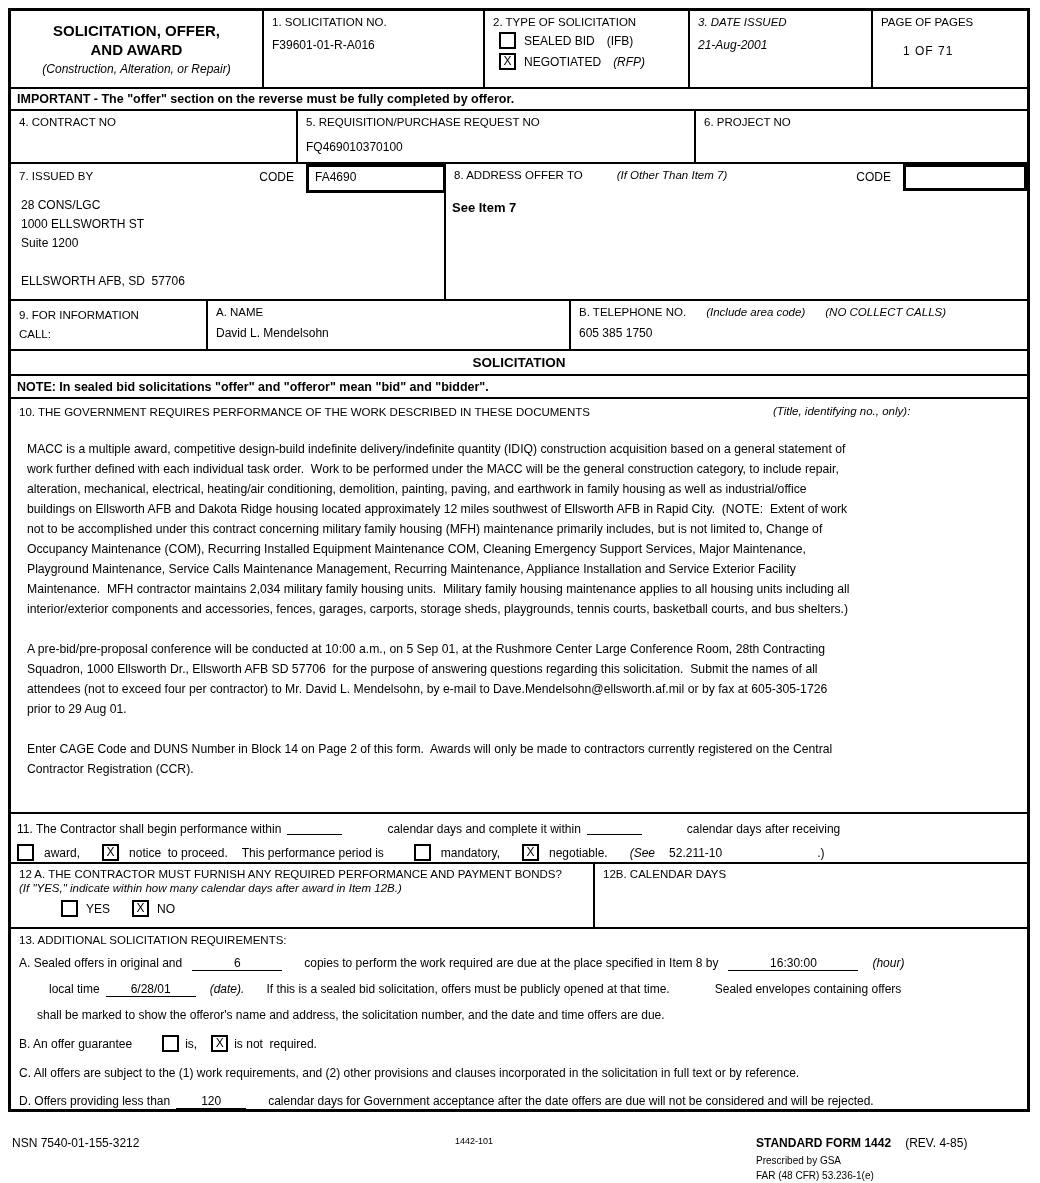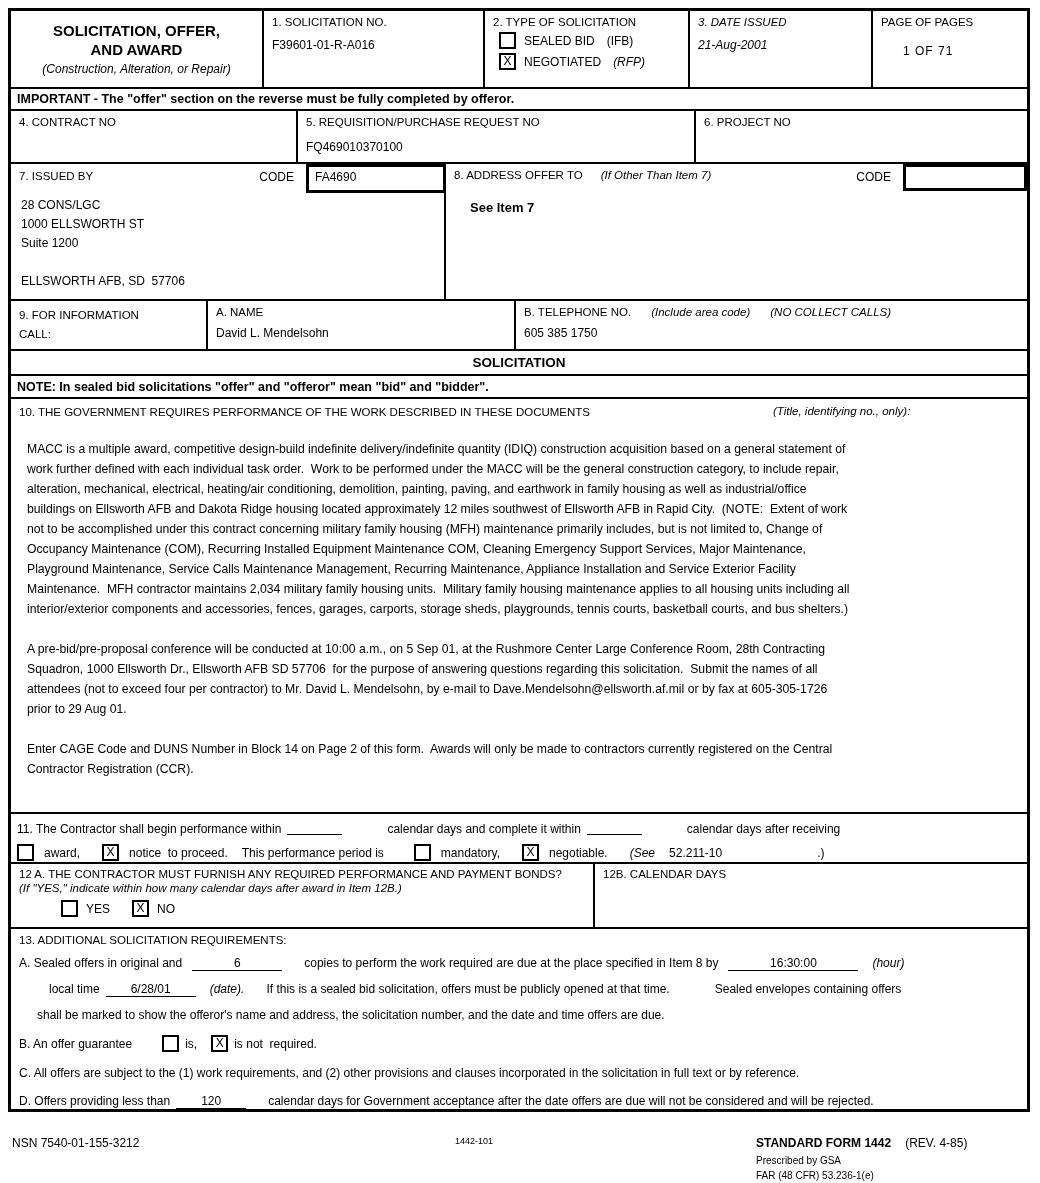--- a/index.html
+++ b/index.html
@@ -52,31 +52,31 @@
   
   .r-78 { height:137px; }
   .c7 { width:435px; padding:0; }
   .c7 .hdr { padding:5px 8px; }
   .c7 .code-lbl { position:absolute; top:6px; right:150px; font-size:12px; }
   .c7 .code-box { position:absolute; top:0; right:-2px; width:140px; height:29px;
                   border:3px solid #000; padding:3px 6px; font-size:12px; background:#fff; }
   .c7 .addr { padding:8px 10px 0 10px; font-size:12px; line-height:19px; }
   .c8 { flex:1; padding:0; }
   .c8 .hdr { padding:5px 8px; display:flex; }
-  .c8 .hdr .note { margin-left:18px; }
+  .c8 .hdr .note { margin-left:34px; }
   .c8 .code-lbl { position:absolute; top:6px; right:136px; font-size:12px; }
   .c8 .code-box { position:absolute; top:0; right:0; width:124px; height:27px;
                   border:3px solid #000; background:#fff; }
-  .c8 .see { font-weight:bold; font-size:13px; padding:14px 0 0 24px; }
+  .c8 .see { font-weight:bold; font-size:13px; padding:14px 0 0 6px; }
 
   
   .r-9 { height:50px; }
   .c9a { width:197px; }
   .c9a .lbl { line-height:19px; }
-  .c9b { width:308px; }
+  .c9b { width:363px; }
   .c9b .val { margin-top:8px; }
   .c9c { flex:1; }
   .c9c .hdr { display:flex; gap:20px; }
   .c9c .val { margin-top:8px; }
 
   
   .r-sol { height:25px; align-items:center; justify-content:center; }
   .r-sol .txt { font-weight:bold; font-size:13.5px; }
   .r-note { height:23px; align-items:center; }
   .r-note .txt { font-weight:bold; font-size:12.5px; padding-left:6px; }

